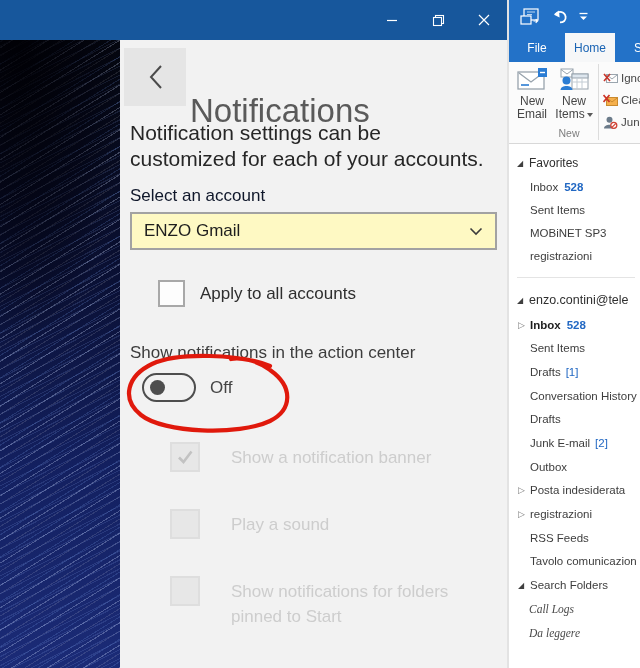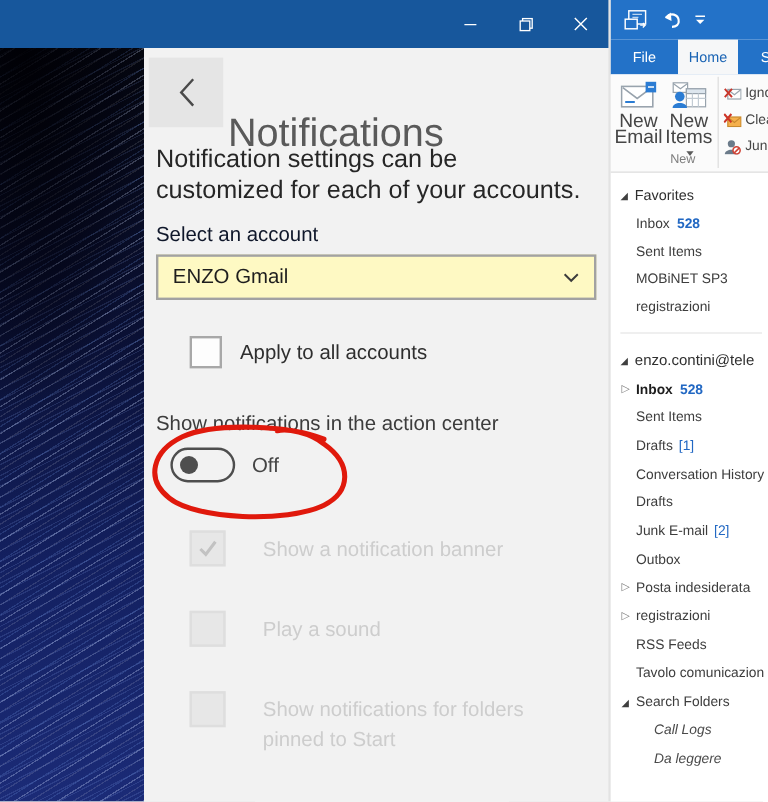--- a/index.html
+++ b/index.html
@@ -30,21 +30,21 @@
          border:2px solid #a2a2a2;display:flex;align-items:center;padding:0 12px;font-size:17px;color:#1e1e1e;}
   .combo .combo-value{flex:1;}
   .apply-box{left:38px;top:240px;width:27px;height:27px;box-sizing:border-box;background:#fdfdfd;border:2px solid #a8a8a8;}
   .apply-label{left:80px;top:244px;font-size:17px;color:#2e2e2e;}
   .action-label{left:10px;top:303px;font-size:17px;color:#3c3c3c;}
   .toggle{left:22px;top:333px;width:54px;height:29px;box-sizing:border-box;border:2px solid #4e4e4e;border-radius:16px;}
   .toggle-knob{position:absolute;left:6px;top:5px;width:15px;height:15px;border-radius:50%;background:#4e4e4e;}
   .off-label{left:90px;top:338px;font-size:17px;color:#454545;}
   .annotation{left:0px;top:312px;width:185px;height:88px;pointer-events:none;}
 
-  .disabled-opts{left:38px;top:402px;width:330px;}
+  .disabled-opts{left:50px;top:402px;width:330px;}
   .opt-row{display:flex;margin-bottom:37px;}
   .d-checkbox{width:30px;height:30px;box-sizing:border-box;background:#e7e7e7;border:2px solid #dedede;flex:none;
               display:flex;align-items:center;justify-content:center;}
   .opt-label{margin-left:31px;font-size:17px;line-height:25px;color:#cdcdcd;max-width:256px;padding-top:3px;}
 
   
   .outlook-window{position:absolute;left:509px;top:0;width:131px;height:668px;background:#fff;}
   .ol-top{position:absolute;top:0;left:0;width:131px;height:33px;background:#2372c8;
           display:flex;align-items:center;padding-left:11px;gap:10px;box-sizing:border-box;}
   .ol-tabs{position:absolute;top:33px;left:0;width:200px;height:29px;background:#2372c8;}
@@ -52,36 +52,36 @@
           font-size:12px;color:#fff;white-space:nowrap;}
   .tab-file{left:6px;width:44px;}
   .tab-home{left:56px;width:50px;background:#f6f7f8;color:#1a64b4;}
   .tab-sr{left:125px;width:110px;justify-content:flex-start;}
 
   .ol-ribbon{position:absolute;top:62px;left:0;width:131px;height:81px;background:#fbfbfb;border-bottom:1px solid #d8d8d8;}
   .rb-big{position:absolute;top:4px;width:40px;text-align:center;}
   .rb-newemail{left:3px;}
   .rb-newitems{left:45px;}
   .rb-ic{height:27px;display:flex;align-items:flex-end;justify-content:center;}
-  .rb-label{font-size:16px;line-height:13px;color:#464646;margin-top:2px;}
+  .rb-label{font-size:12px;line-height:13px;color:#464646;margin-top:2px;}
   .dd-arrow{display:inline-block;width:0;height:0;border-left:3px solid transparent;border-right:3px solid transparent;
             border-top:4px solid #5a5a5a;margin-left:2px;vertical-align:middle;}
   .rb-group-label{position:absolute;top:65px;left:0;width:88px;text-align:center;font-size:10.5px;color:#7e7e7e;padding-left:16px;}
   .rb-sep{position:absolute;left:89px;top:2px;width:1px;height:76px;background:#dcdcdc;}
   .rb-actions{position:absolute;left:94px;top:5px;}
   .rb-action{display:flex;align-items:center;height:22px;white-space:nowrap;font-size:11.5px;color:#464646;}
   .rb-action svg{margin-right:3px;flex:none;}
 
   .folder-pane{position:absolute;top:144px;left:0;width:131px;bottom:0;background:#fff;
                padding-top:7px;box-sizing:border-box;overflow:hidden;font-size:11.5px;color:#3d3d3d;}
   .f-row{display:flex;align-items:center;height:23.2px;padding-left:9px;white-space:nowrap;}
   .f-row.header{height:24px;padding-left:8px;font-size:12px;color:#2f2f2f;}
   .f-row.account-header{height:25px;font-size:12.5px;}
   .f-row.acct-item{height:23.7px;}
-  .f-row.sub{padding-left:24px;}
+  .f-row.sub{padding-left:8px;font-family:Liberation Serif, serif;}
   .arrow{width:12px;flex:none;font-size:8px;color:#3f3f3f;font-family:"DejaVu Sans",sans-serif;}
   .arrow.collapsed{font-size:9px;color:#7a7a7a;}
   .spacer{width:12px;flex:none;}
   .f-count{margin-left:6px;color:#2268c3;font-weight:bold;}
   .f-bracket{margin-left:5px;color:#2268c3;}
   .f-label.bold{font-weight:bold;color:#1d1d1d;}
   .f-label.italic{font-style:italic;color:#4a4a4a;}
   .f-sep{height:20px;display:flex;align-items:center;padding-left:8px;}
   .f-sep-line{width:118px;height:1px;background:#e4e4e4;}
 </style>

